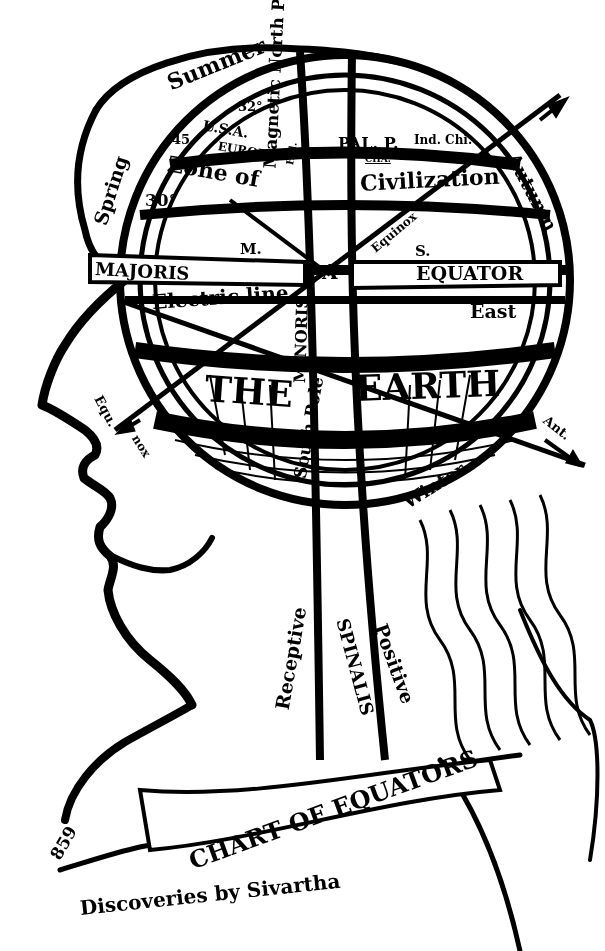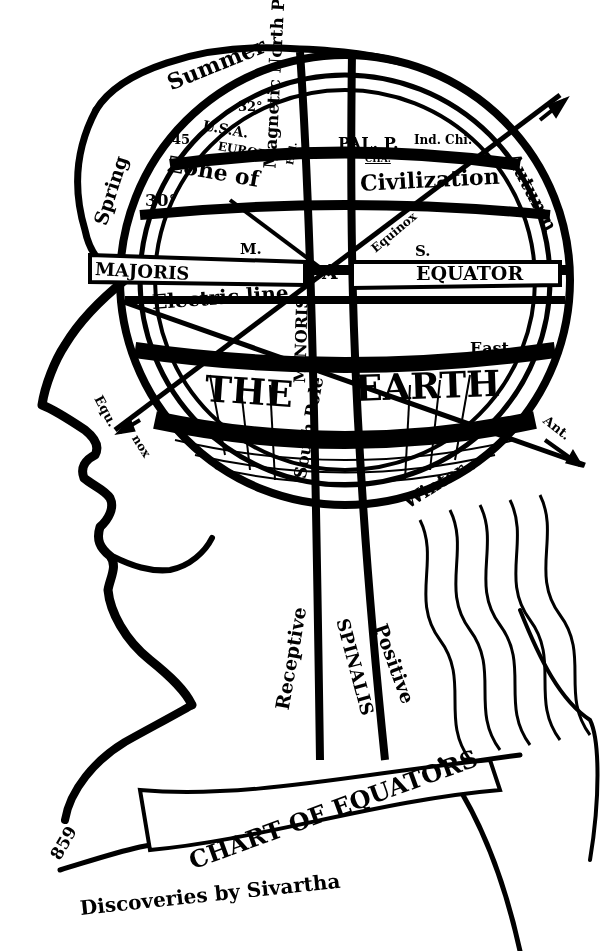--- a/index.html
+++ b/index.html
@@ -99,21 +99,21 @@
 <span class="lbl" style="left:365px;top:155px;font-size:9px;text-decoration:underline;">CHA.</span>
 <span class="lbl" style="left:360px;top:172px;font-size:22px;transform:rotate(-3deg);">Civilization</span>
 <span class="lbl" style="left:512px;top:145px;font-size:19px;transform:rotate(62deg);">Autumn</span>
 <span class="lbl" style="left:373px;top:244px;font-size:12px;transform:rotate(-40deg);">Equinox</span>
 <span class="lbl" style="left:240px;top:242px;font-size:15px;">M.</span>
 <span class="lbl" style="left:415px;top:244px;font-size:15px;">S.</span>
 <span class="lbl" style="left:95px;top:260px;font-size:18px;transform:rotate(3deg);">MAJORIS</span>
 <span class="lbl" style="left:322px;top:262px;font-size:20px;">A</span>
 <span class="lbl" style="left:410px;top:264px;font-size:19px;margin-left:6px;">EQUATOR</span>
 <span class="lbl" style="left:152px;top:292px;font-size:20px;transform:rotate(-4deg);">Electric line</span>
-<span class="lbl" style="left:470px;top:302px;font-size:16px;margin-top:39px;">East</span>
+<span class="lbl" style="left:470px;top:302px;font-size:19px;">East</span>
 <span class="lbl" style="left:300px;top:375px;font-size:16px;transform:rotate(-88deg);">MINORIS</span>
 <span class="lbl" style="left:205px;top:370px;font-size:36px;transform:rotate(4deg);">THE</span>
 <span class="lbl" style="left:355px;top:370px;font-size:36px;transform:rotate(-2deg);">EARTH</span>
 <span class="lbl" style="left:98px;top:390px;font-size:13px;transform:rotate(62deg);">Equ.</span>
 <span class="lbl" style="left:135px;top:430px;font-size:12px;transform:rotate(58deg);">nox</span>
 <span class="lbl" style="left:545px;top:412px;font-size:13px;transform:rotate(38deg);">Ant.</span>
 <span class="lbl" style="left:300px;top:470px;font-size:17px;transform:rotate(-80deg);">South Pole</span>
 <span class="lbl" style="left:405px;top:495px;font-size:18px;transform:rotate(-32deg);">Winter</span>
 <span class="lbl" style="left:282px;top:700px;font-size:19px;transform:rotate(-80deg);">Receptive</span>
 <span class="lbl" style="left:342px;top:610px;font-size:18px;transform:rotate(75deg);">SPINALIS</span>

